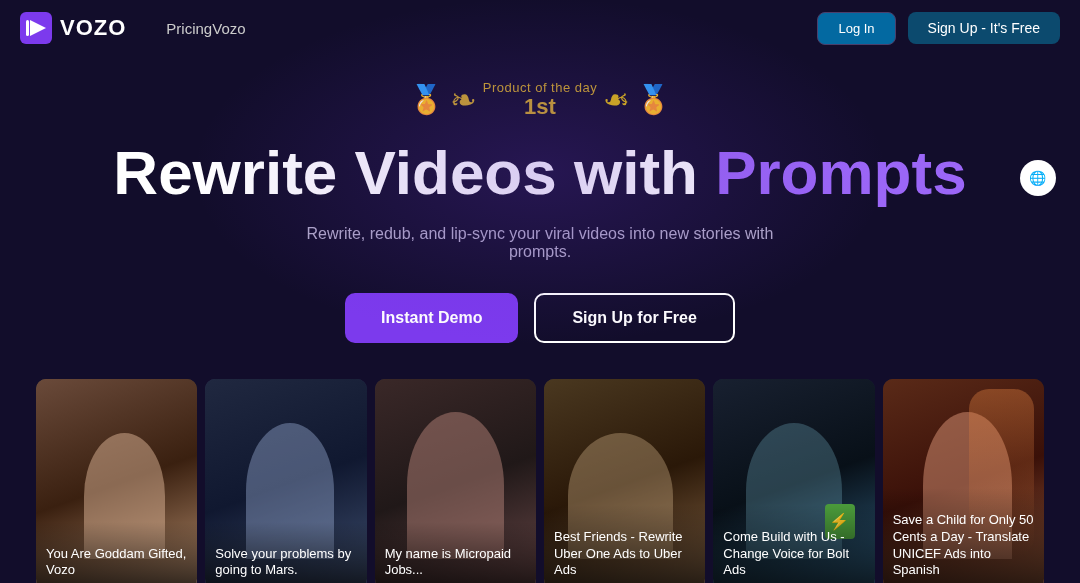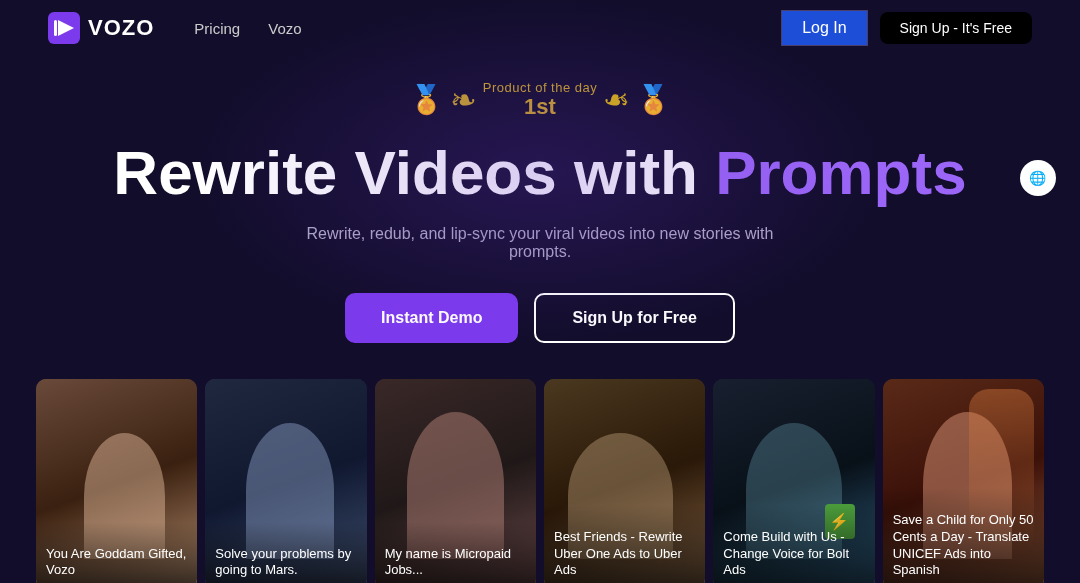--- a/index.html
+++ b/index.html
@@ -9,21 +9,21 @@
       background: #120d2b;
       font-family: -apple-system, BlinkMacSystemFont, 'Segoe UI', sans-serif;
       color: #fff;
       overflow-x: hidden;
     }
 
     
     nav {
       display: flex;
       align-items: center;
-      padding: 0 48px;
+      padding: 0 20px;
       height: 56px;
       position: relative;
       z-index: 10;
     }
     .nav-logo {
       display: flex;
       align-items: center;
       gap: 8px;
       text-decoration: none;
     }
@@ -33,46 +33,45 @@
     }
     .nav-logo-text {
       font-size: 22px;
       font-weight: 800;
       color: #fff;
       letter-spacing: 1px;
     }
     .nav-links {
       display: flex;
       align-items: center;
-      gap: 28px;
       margin-left: 40px;
     }
     .nav-link {
       color: #ccc;
       text-decoration: none;
       font-size: 15px;
       font-weight: 400;
     }
     .nav-actions {
       display: flex;
       align-items: center;
       gap: 12px;
       margin-left: auto;
     }
     .btn-login {
-      background: #1d4ed8;
+      background: #0369a1;
       color: #fff;
       border: 1px solid #4a3f6b;
-      border-radius: 0;
+      border-radius: 8px;
       padding: 8px 20px;
-      font-size: 16px;
+      font-size: 13px;
       cursor: pointer;
     }
     .btn-signup {
-      background: #000000;
+      background: #0c4a6e;
       color: #fff;
       border: none;
       border-radius: 8px;
       padding: 8px 20px;
       font-size: 14px;
       cursor: pointer;
       font-weight: 500;
     }
 
     

